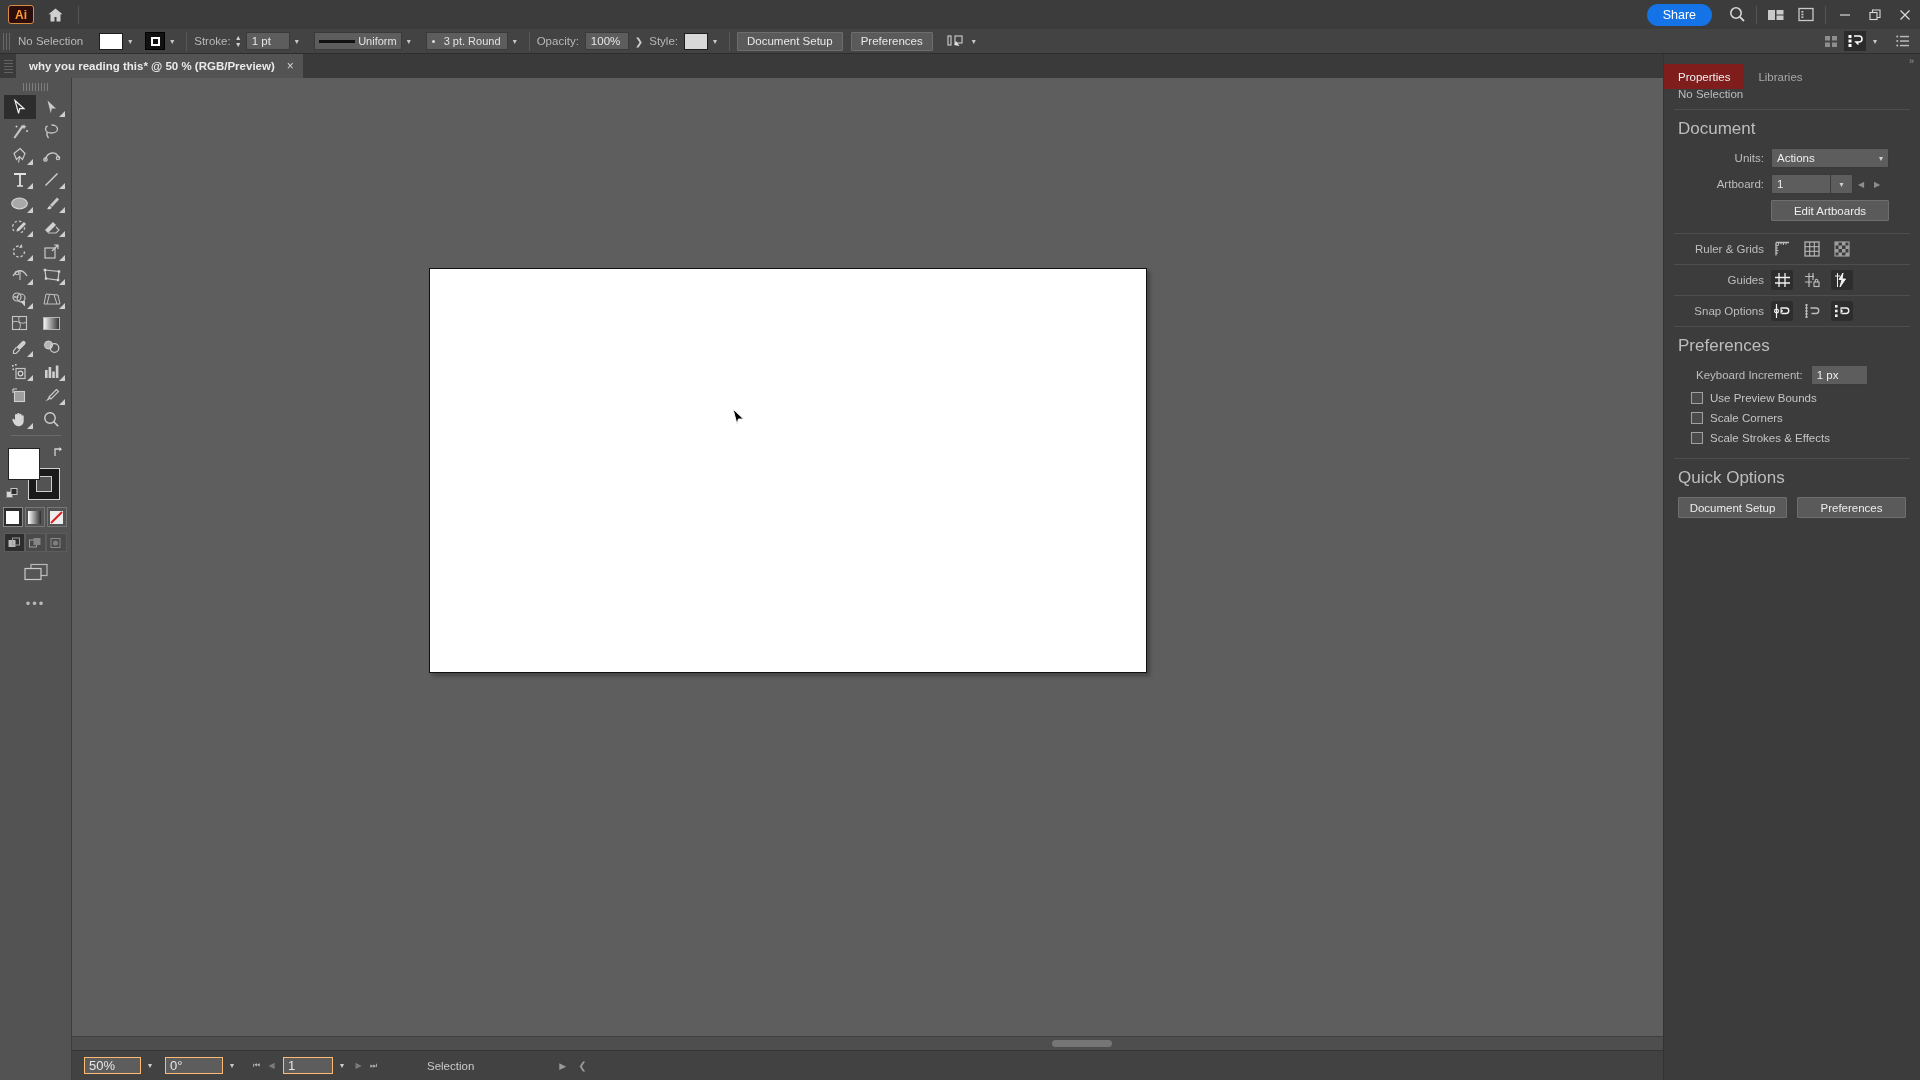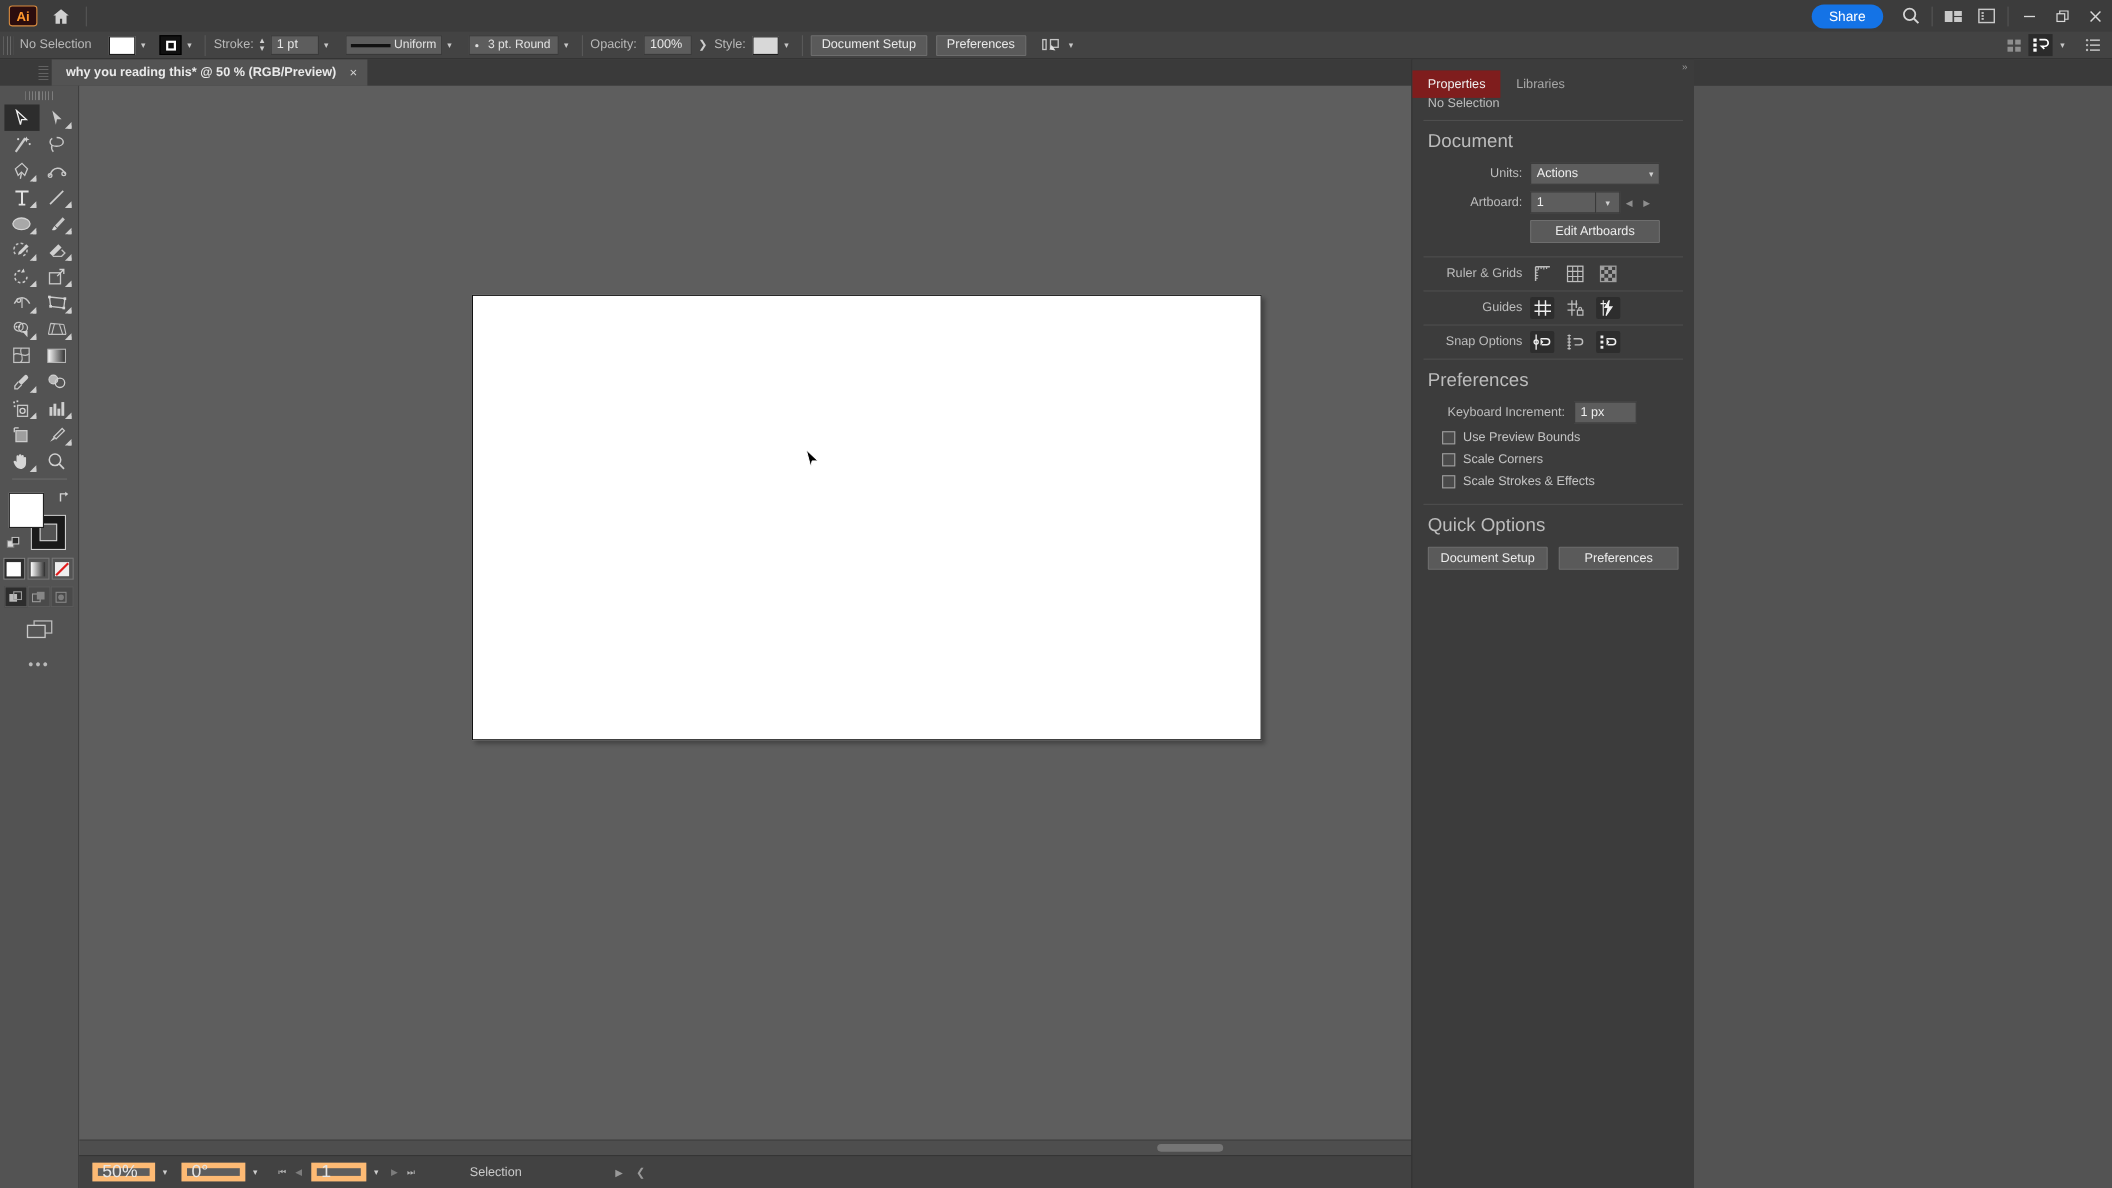--- a/index.html
+++ b/index.html
@@ -5,21 +5,21 @@
   * { box-sizing: border-box; margin:0; padding:0; }
   html, body {
     width: 1920px; height: 1080px;
     background: #535353;
     font-family: "Liberation Sans", sans-serif;
     font-size: 12px;
     color: #c9c9c9;
     overflow: hidden;
     -webkit-font-smoothing: antialiased;
   }
-  .app { position: relative; width:1540px; height:1080px; }
+  .app { position: relative; width:1920px; height:1080px; }
 
   
   .menubar {
     position:absolute; left:0; top:0; width:1920px; height:29px;
     background:#3c3c3c; display:flex; align-items:center;
   }
   .ai-logo {
     width:26px; height:19px; margin-left:8px; margin-right:6px;
     background:#2c0d0e; border:1px solid #d98c3f; border-radius:3px;
     color:#ff9a2e; font-size:12px; font-weight:bold;
@@ -95,21 +95,21 @@
     font-size:11.5px; padding:0 9px; display:flex; align-items:center;
     cursor:pointer; border-radius:1px;
   }
   .cb-right { margin-left:auto; display:flex; align-items:center; padding-right:6px; gap:2px; }
   .cb-ic { width:22px;height:20px;display:flex;align-items:center;justify-content:center;cursor:pointer; }
   .cb-ic.active { background:#2b2b2b; }
 
   
   .tabbar {
     position:absolute; left:0; top:54px; width:1920px; height:24px;
-    background:#3a3a3a; display:flex; align-items:flex-end;padding-left:31px;
+    background:#3a3a3a; display:flex; align-items:flex-end;
   }
   .tab-grip { width:9px;height:14px;margin:0 3px 4px 4px;
     background:repeating-linear-gradient(to bottom,#777 0 1px, transparent 1px 3px); opacity:.65; }
   .doc-tab {
     height:24px; background:#535353; display:flex; align-items:center;
     padding:0 9px 0 13px; gap:12px; cursor:pointer; min-width:100px;
   }
   .doc-tab-title { font-size:11.5px; color:#eaeaea; font-weight:bold; white-space:nowrap; }
   .doc-tab-close { font-size:12px; color:#d5d5d5; cursor:pointer; line-height:1; }
 
@@ -186,22 +186,22 @@
   }
   .hthumb { position:absolute; top:3px; bottom:3px; left:980px; width:60px;
     background:#757575; border-radius:4px; }
 
   
   .statusbar {
     position:absolute; left:72px; bottom:0; right:103px; height:30px;
     background:#424242; display:flex; align-items:center; border-top:1px solid #353535;
   }
   .sb-field {
-    height:17px; background:#5d5d5d; border:5px solid #fdba74; color:#e6e6e6;
-    font-size:16px; display:flex; align-items:center; padding:0 4px;
+    height:17px; background:#5d5d5d; border:1px solid #fdba74; color:#e6e6e6;
+    font-size:13px; display:flex; align-items:center; padding:0 4px;
   }
   .sb-caret { width:18px;height:17px;display:flex;align-items:center;justify-content:center;
     font-size:8px;color:#cdcdcd; cursor:pointer; }
   .nav-btn { width:15px;height:17px;display:flex;align-items:center;justify-content:center;
     font-size:8px;color:#b4b4b4; cursor:pointer; }
   .nav-btn.dim { color:#7c7c7c; }
   .sb-status { font-size:11.5px; color:#cacaca; margin-left:46px; }
   .sb-play { margin-left:85px; font-size:9px; color:#9a9a9a; }
   .sb-lt { margin-left:12px; font-size:10px; color:#9a9a9a; }
 

